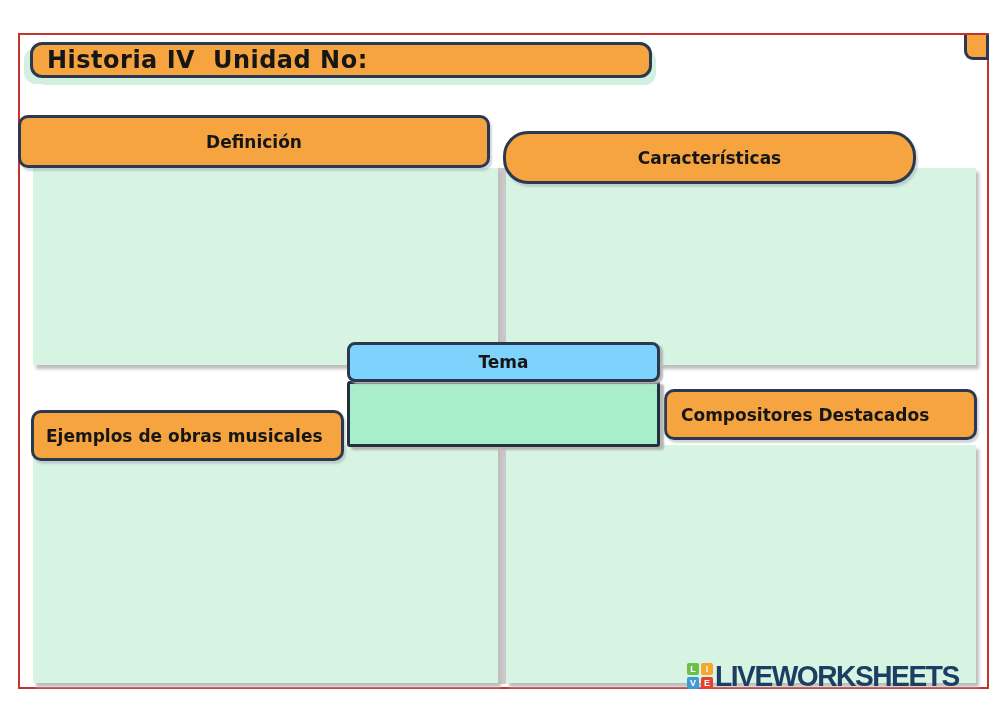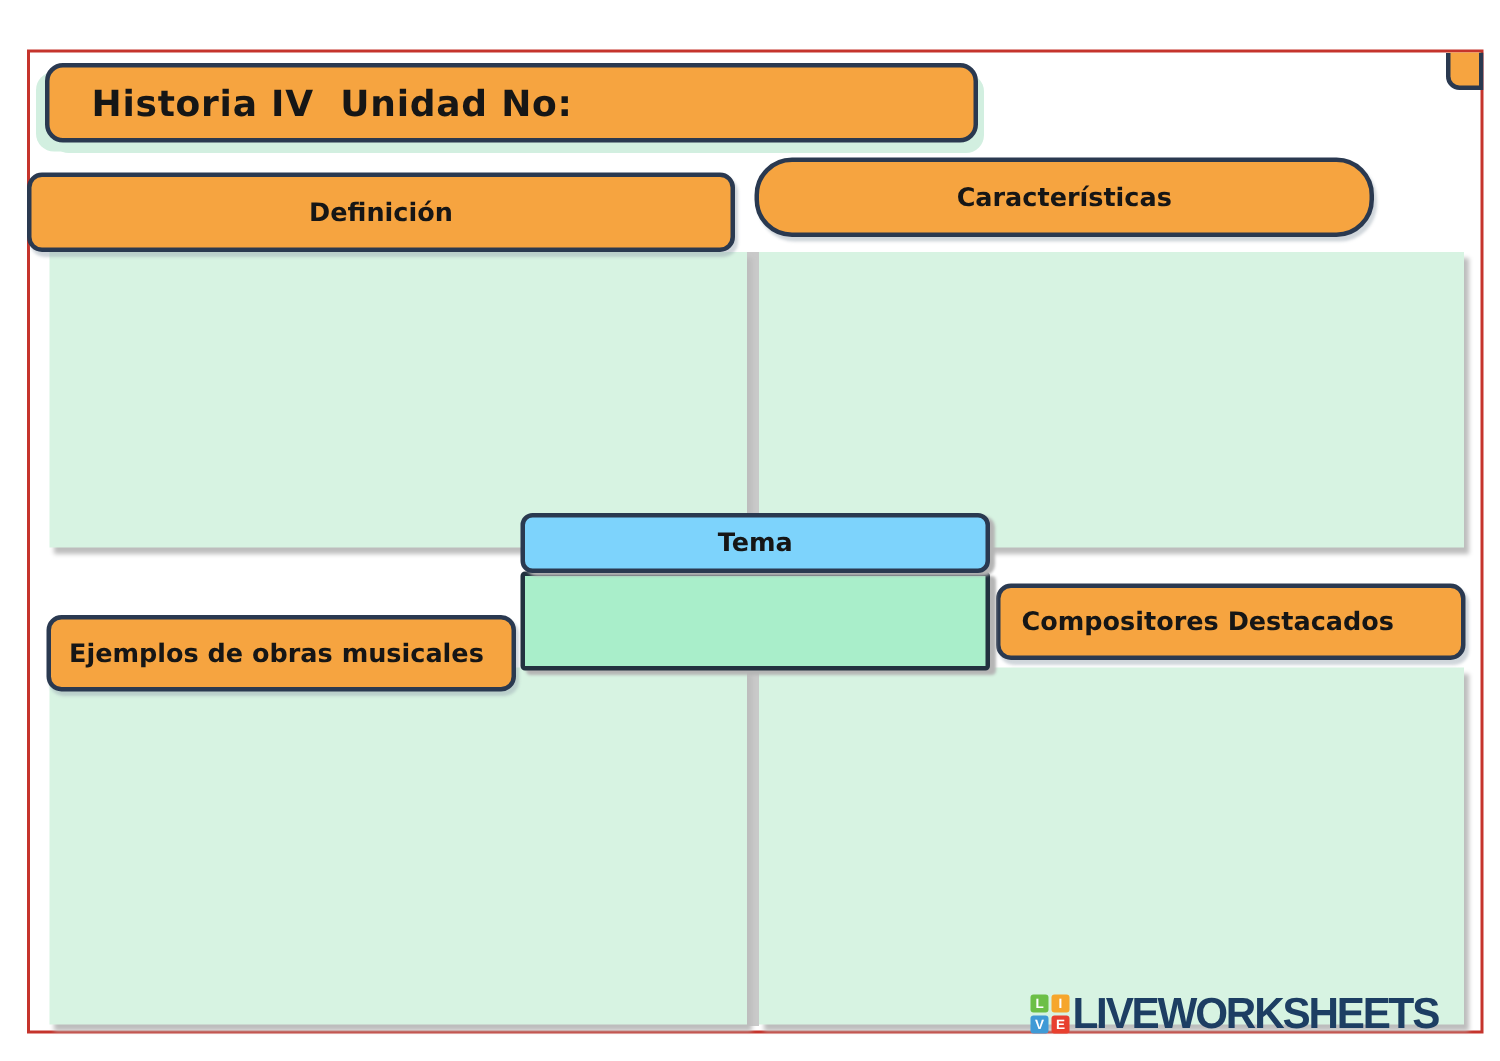--- a/index.html
+++ b/index.html
@@ -22,42 +22,42 @@
   .corner-tab{
     left:964px;top:35px;width:25px;height:25px;
     background:#f6a440;
     border:3px solid #2a3950;border-top:none;
     border-radius:0 0 0 9px;
     z-index:4;
   }
 
   
   .title-bar{
-    left:30px;top:42px;width:622px;height:53px;
+    left:30px;top:42px;width:622px;height:36px;
     background:#f6a440;
     border:3px solid #2a3950;border-radius:12px;
     box-shadow:-6px 6px 0 #d2efe0, 4px 7px 0 #d2efe0;
     display:flex;align-items:center;
-    padding-left:28px;
+    padding-left:14px;
     font-size:24px;font-weight:bold;color:#161616;
     white-space:pre;letter-spacing:0.5px;
     z-index:5;
   }
 
   
   .hdr{
     background:#f6a440;
     border:3px solid #2a3950;border-radius:10px;
     display:flex;align-items:center;justify-content:center;
     font-size:17px;font-weight:bold;color:#161616;
     box-shadow:2px 3px 2px rgba(150,165,175,0.45);
     z-index:5;
   }
   .hdr-definicion{left:18px;top:115px;width:472px;height:53px;}
-  .hdr-caracteristicas{left:503px;top:105px;width:413px;height:53px;border-radius:25px;}
+  .hdr-caracteristicas{left:503px;top:131px;width:413px;height:53px;border-radius:25px;}
   .hdr-ejemplos{left:31px;top:390px;width:313px;height:51px;justify-content:flex-start;padding-left:12px;margin-top:20px;}
   .hdr-compositores{left:664px;top:389px;width:313px;height:51px;justify-content:flex-start;padding-left:14px;}
 
   
   .panel{
     background:#d7f3e2;
     box-shadow:3px 4px 3px #bdbdbd;
     z-index:2;
   }
   .panel-top-left{left:33px;top:168px;width:465px;height:197px;}

